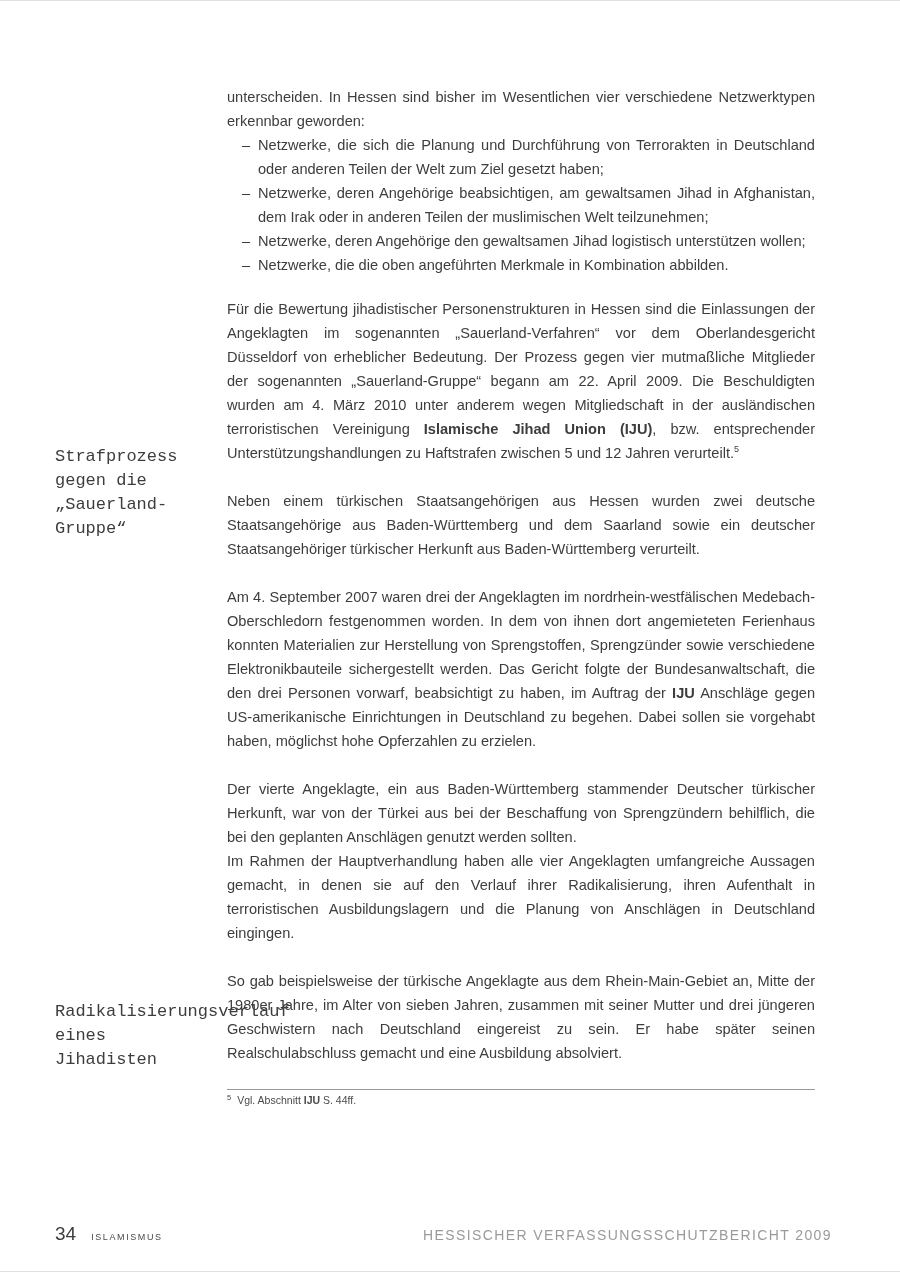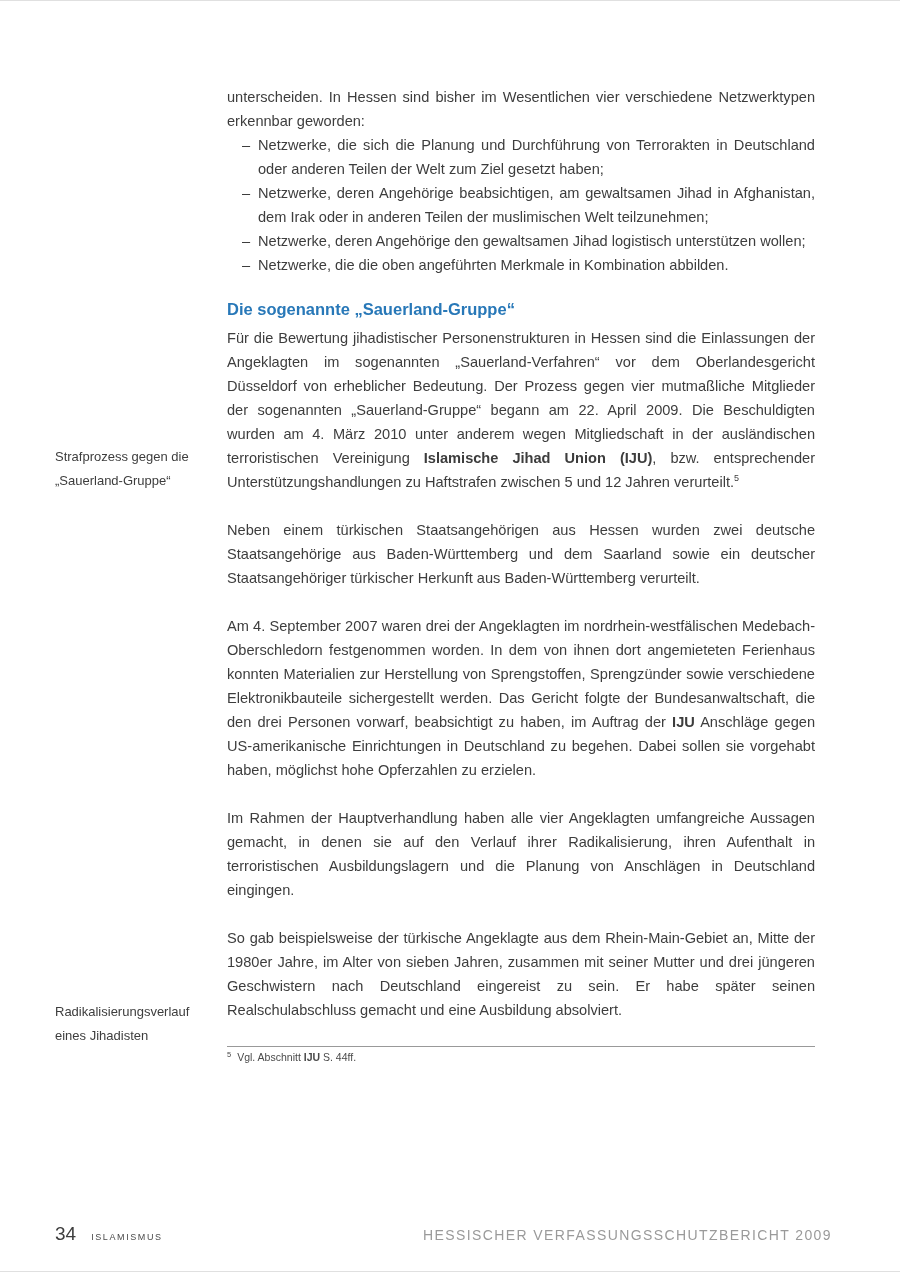--- a/index.html
+++ b/index.html
@@ -37,24 +37,25 @@
     font-weight: 700;
     color: var(--heading_blue, #2878b8);
     text-align: left;
   }
   b { font-weight: 700; }
   sup { font-size: 9px; line-height: 0; vertical-align: super; }
   .margin-note {
     position: absolute;
     left: 55px;
     width: 152px;
-    font-size: 13px;
+    font-size: 17px;
     line-height: 24px;
     color: #3d3d3d;
     text-align: left;
+    font-family: Liberation Mono, monospace;
   }
   .note-1 { top: 444px; }
   .note-2 { top: 999px; }
   .footnote {
     margin-top: 6px;
     border-top: 1px solid #999999;
     padding-top: 3px;
     font-size: 10.5px;
     line-height: 15px;
     color: #4a4a4a;
@@ -111,28 +112,28 @@
       <li>
         <span class="dash">–</span>
         <span class="li-text">Netzwerke, deren Angehörige den gewaltsamen Jihad logistisch unterstützen wollen;</span>
       </li>
       <li>
         <span class="dash">–</span>
         <span class="li-text">Netzwerke, die die oben angeführten Merkmale in Kombination abbilden.</span>
       </li>
     </ul>
 
-    <h2 class="section-heading">Die sogenannte „Sauerland-Gruppe“</h2>
 
     <p><span>Für die Bewertung jihadistischer Personenstrukturen in Hessen sind die Einlassungen der Angeklagten im sogenannten „Sauerland-Verfahren“ vor dem Oberlandesgericht Düsseldorf von erheblicher Bedeutung. Der Prozess gegen vier mutmaßliche Mitglieder der sogenannten „Sauerland-Gruppe“ begann am 22. April 2009. Die Beschuldigten wurden am 4. März 2010 unter anderem wegen Mitgliedschaft in der ausländischen terroristischen Vereinigung </span><b>Islamische Jihad Union (IJU)</b><span>, bzw. entsprechender Unterstützungshandlungen zu Haftstrafen zwischen 5 und 12 Jahren verurteilt.</span><sup>5</sup></p>
 
     <p>Neben einem türkischen Staatsangehörigen aus Hessen wurden zwei deutsche Staatsangehörige aus Baden-Württemberg und dem Saarland sowie ein deutscher Staatsangehöriger türkischer Herkunft aus Baden-Württemberg verurteilt.</p>
 
     <p><span>Am 4. September 2007 waren drei der Angeklagten im nordrhein-westfälischen Medebach-Oberschledorn festgenommen worden. In dem von ihnen dort angemieteten Ferienhaus konnten Materialien zur Herstellung von Sprengstoffen, Sprengzünder sowie verschiedene Elektronikbauteile sichergestellt werden. Das Gericht folgte der Bundesanwaltschaft, die den drei Personen vorwarf, beabsichtigt zu haben, im Auftrag der </span><b>IJU</b><span> Anschläge gegen US-amerikanische Einrichtungen in Deutschland zu begehen. Dabei sollen sie vorgehabt haben, möglichst hohe Opferzahlen zu erzielen.</span></p>
 
+    <p class="no-gap">Der vierte Angeklagte, ein aus Baden-Württemberg stammender Deutscher türkischer Herkunft, war von der Türkei aus bei der Beschaffung von Sprengzündern behilflich, die bei den geplanten Anschlägen genutzt werden sollten.</p>
 
     <p>Im Rahmen der Hauptverhandlung haben alle vier Angeklagten umfangreiche Aussagen gemacht, in denen sie auf den Verlauf ihrer Radikalisierung, ihren Aufenthalt in terroristischen Ausbildungslagern und die Planung von Anschlägen in Deutschland eingingen.</p>
 
     <p>So gab beispielsweise der türkische Angeklagte aus dem Rhein-Main-Gebiet an, Mitte der 1980er Jahre, im Alter von sieben Jahren, zusammen mit seiner Mutter und drei jüngeren Geschwistern nach Deutschland eingereist zu sein. Er habe später seinen Realschulabschluss gemacht und eine Ausbildung absolviert.</p>
 
 
     <div class="footnote"><sup>5</sup><span>Vgl. Abschnitt </span><b>IJU</b><span> S. 44ff.</span></div>
 
   </main>
 

